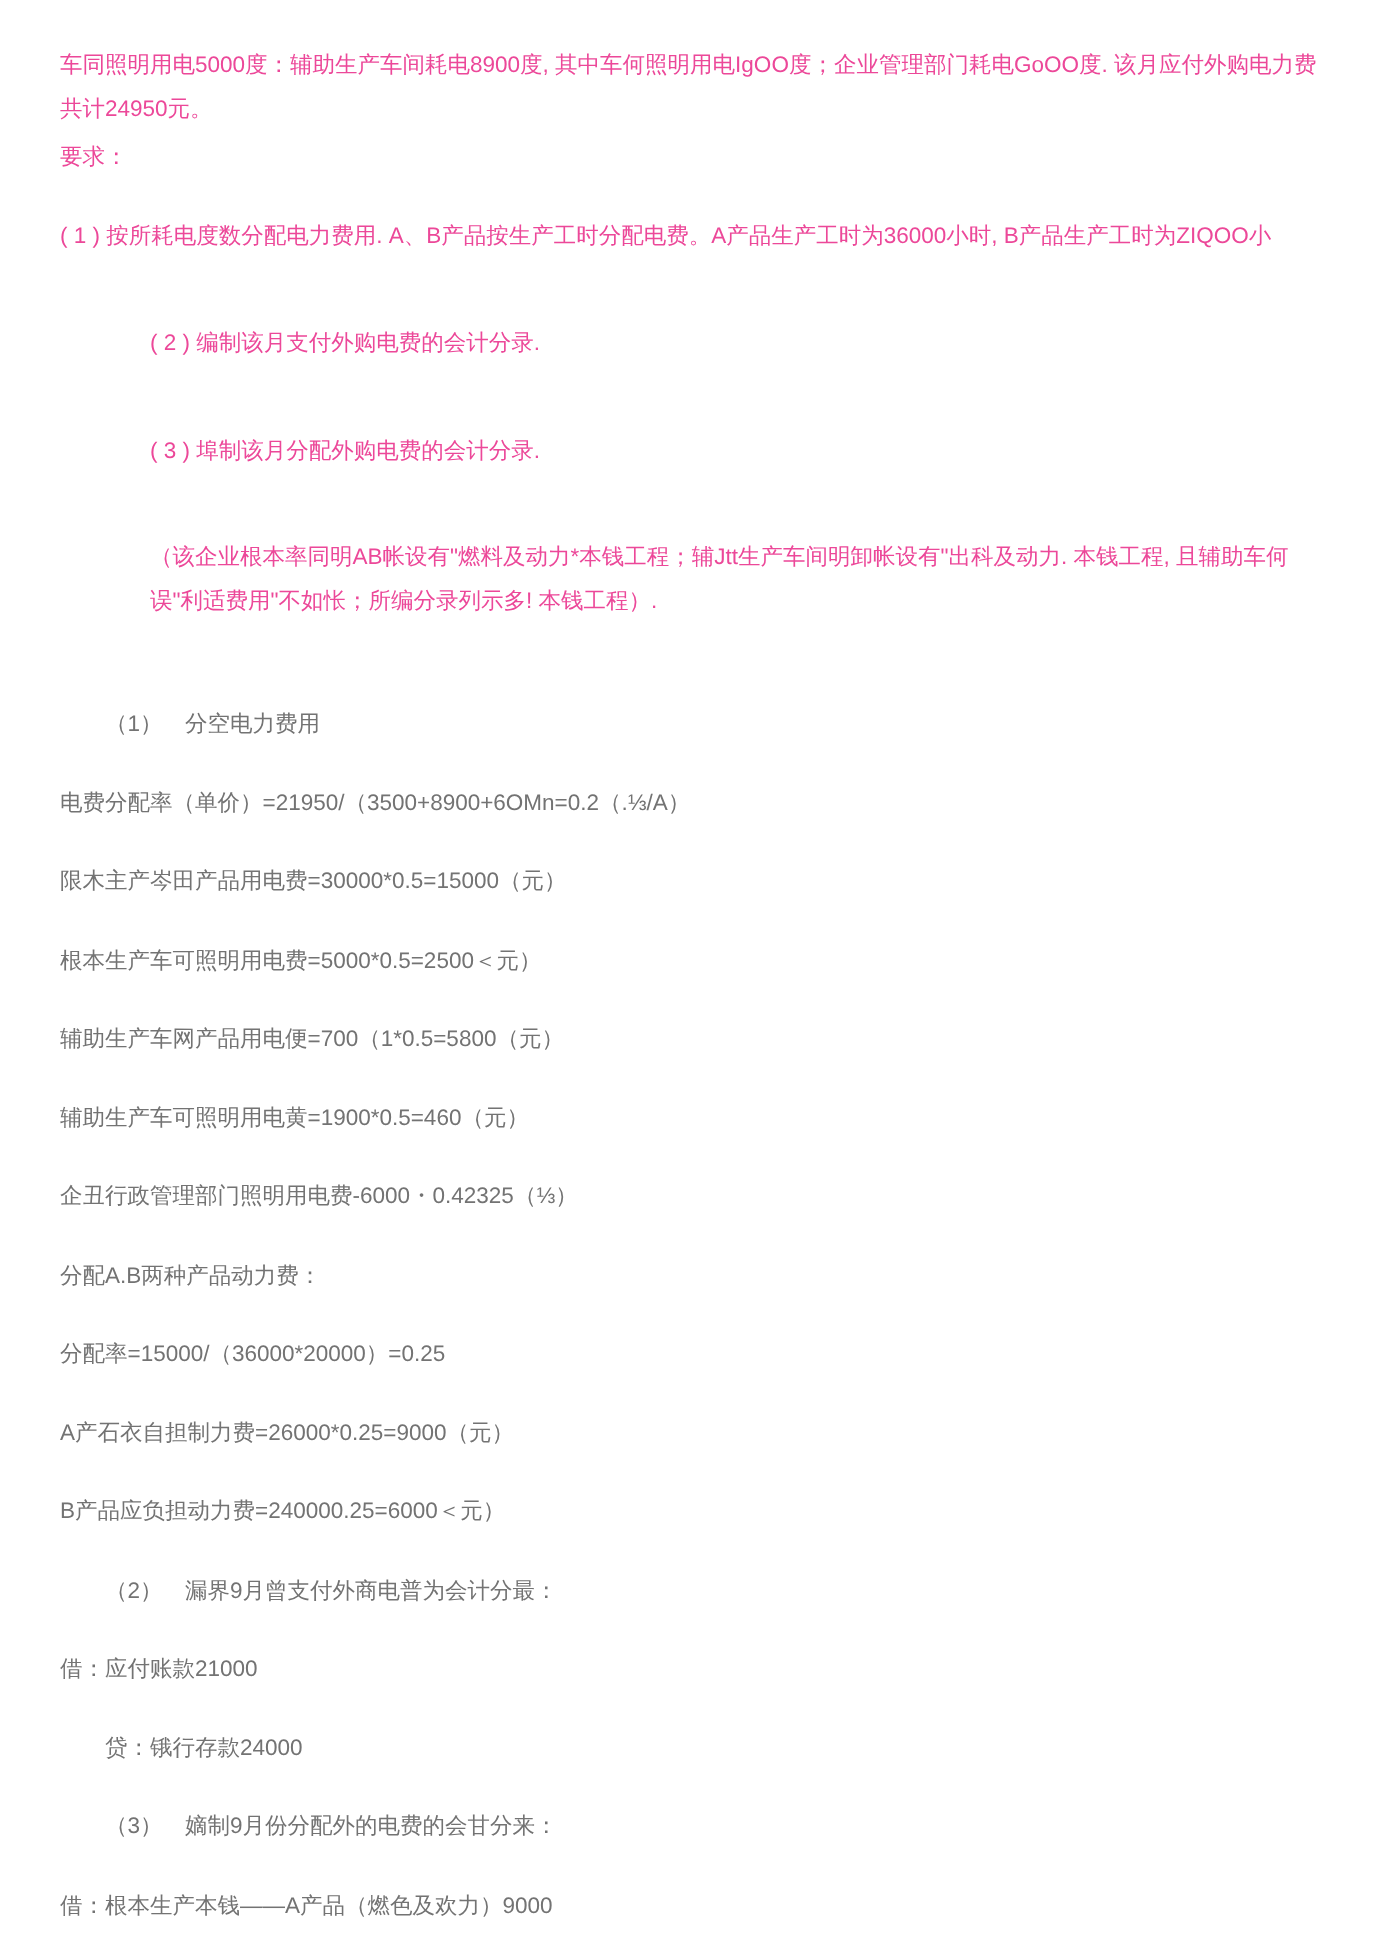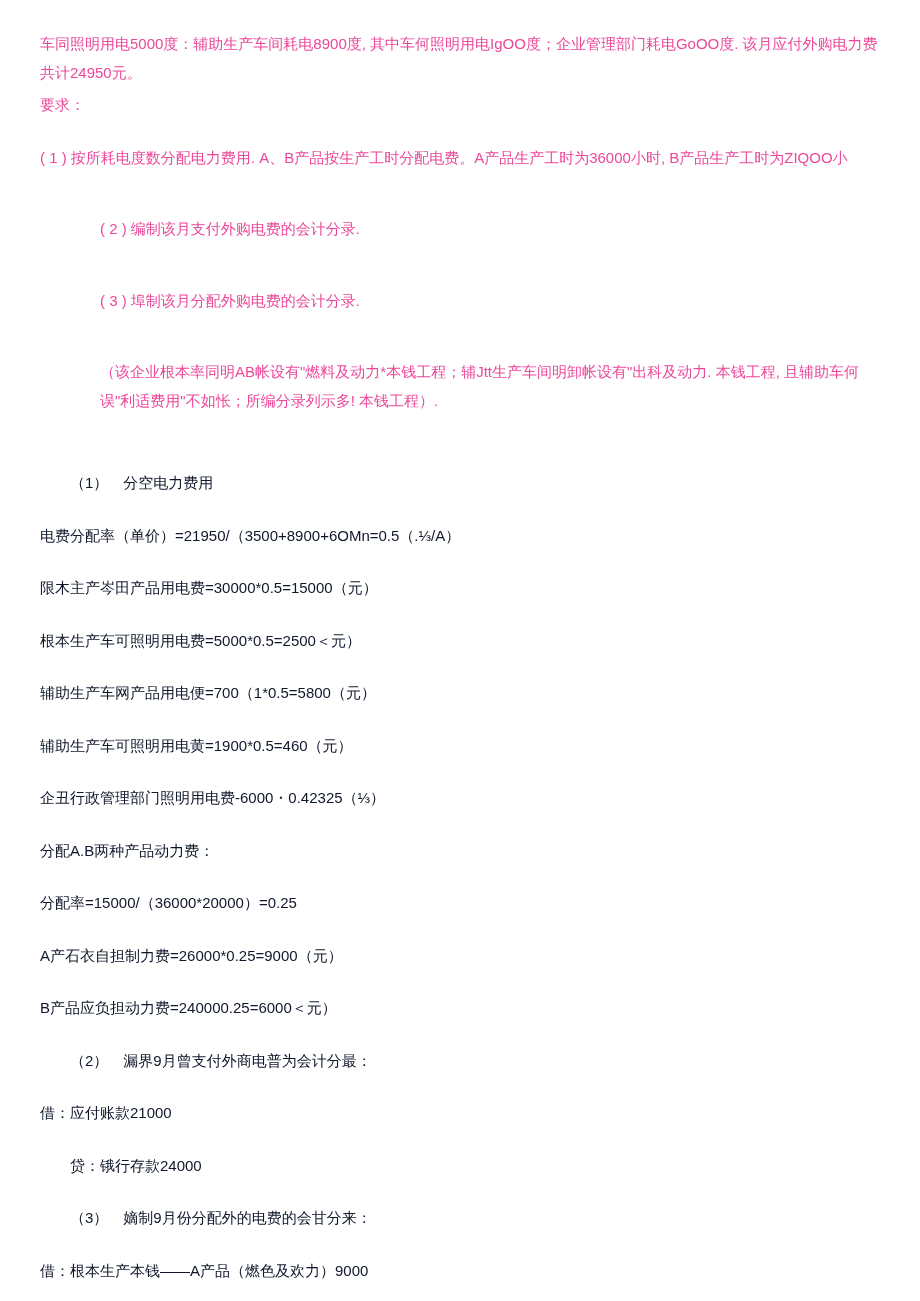--- a/index.html
+++ b/index.html
@@ -9,21 +9,21 @@
       padding: 30px 40px;
       font-size: 15px;
       line-height: 1.9;
       color: #333333;
       width: 840px;
     }
     .black-text {
       color: #ec4899;
     }
     .blue-text {
-      color: #0f172a;
+      color: #737373;
     }
     .para {
       margin-bottom: 4px;
     }
     .indent-1 {
       padding-left: 60px;
       margin-top: 43px;
     }
     .section-spacer {
       height: 50px;
@@ -49,21 +49,21 @@
 
 <div class="para black-text">( 1 ) 按所耗电度数分配电力费用. A、B产品按生产工时分配电费。A产品生产工时为36000小时, B产品生产工时为ZIQOO小</div>
 <div class="para black-text indent-1">( 2 ) 编制该月支付外购电费的会计分录.</div>
 <div class="para black-text indent-1">( 3 ) 埠制该月分配外购电费的会计分录.</div>
 <div class="para black-text indent-1">（该企业根本率同明AB帐设有"燃料及动力*本钱工程；辅Jtt生产车间明卸帐设有"出科及动力. 本钱工程, 且辅助车何误"利适费用"不如怅；所编分录列示多! 本钱工程）.</div>
 
 <div class="section-spacer"></div>
 
 <div class="para blue-text indent-small">（1）　分空电力费用</div>
 <div class="small-spacer"></div>
-<div class="para blue-text">电费分配率（单价）=21950/（3500+8900+6OMn=0.5（.⅓/A）</div>
+<div class="para blue-text">电费分配率（单价）=21950/（3500+8900+6OMn=0.2（.⅓/A）</div>
 <div class="small-spacer"></div>
 <div class="para blue-text">限木主产岑田产品用电费=30000*0.5=15000（元）</div>
 <div class="small-spacer"></div>
 <div class="para blue-text">根本生产车可照明用电费=5000*0.5=2500＜元）</div>
 <div class="small-spacer"></div>
 <div class="para blue-text">辅助生产车网产品用电便=700（1*0.5=5800（元）</div>
 <div class="small-spacer"></div>
 <div class="para blue-text">辅助生产车可照明用电黄=1900*0.5=460（元）</div>
 <div class="small-spacer"></div>
 <div class="para blue-text">企丑行政管理部门照明用电费-6000・0.42325（⅓）</div>

